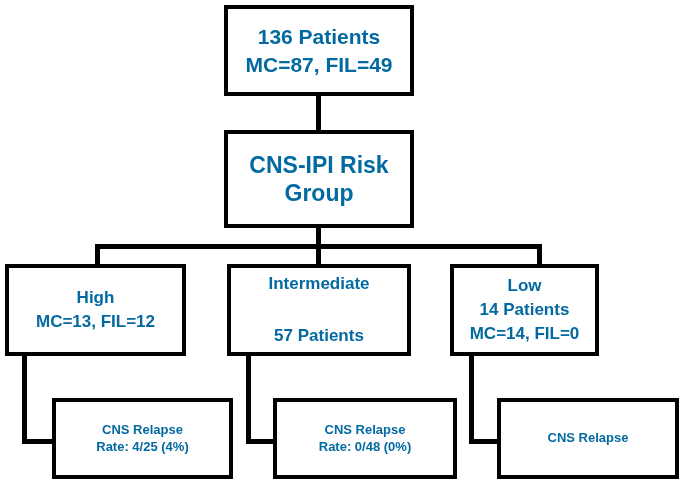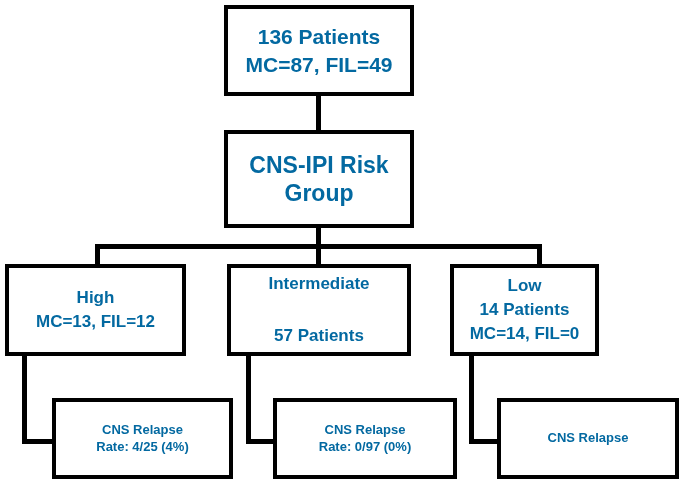--- a/index.html
+++ b/index.html
@@ -138,20 +138,20 @@
     <span class="line">MC=14, FIL=0</span>
   </div>
 
   <div class="node relapse-node" id="node-relapse-high">
     <span class="line">CNS Relapse</span>
     <span class="line">Rate: 4/25 (4%)</span>
   </div>
 
   <div class="node relapse-node" id="node-relapse-intermediate">
     <span class="line">CNS Relapse</span>
-    <span class="line">Rate: 0/97 (0%)</span>
+    <span class="line">Rate: 0/48 (0%)</span>
   </div>
 
   <div class="node relapse-node" id="node-relapse-low">
     <span class="line">CNS Relapse</span>
   </div>
 
 </div>
 
 </body></html>

